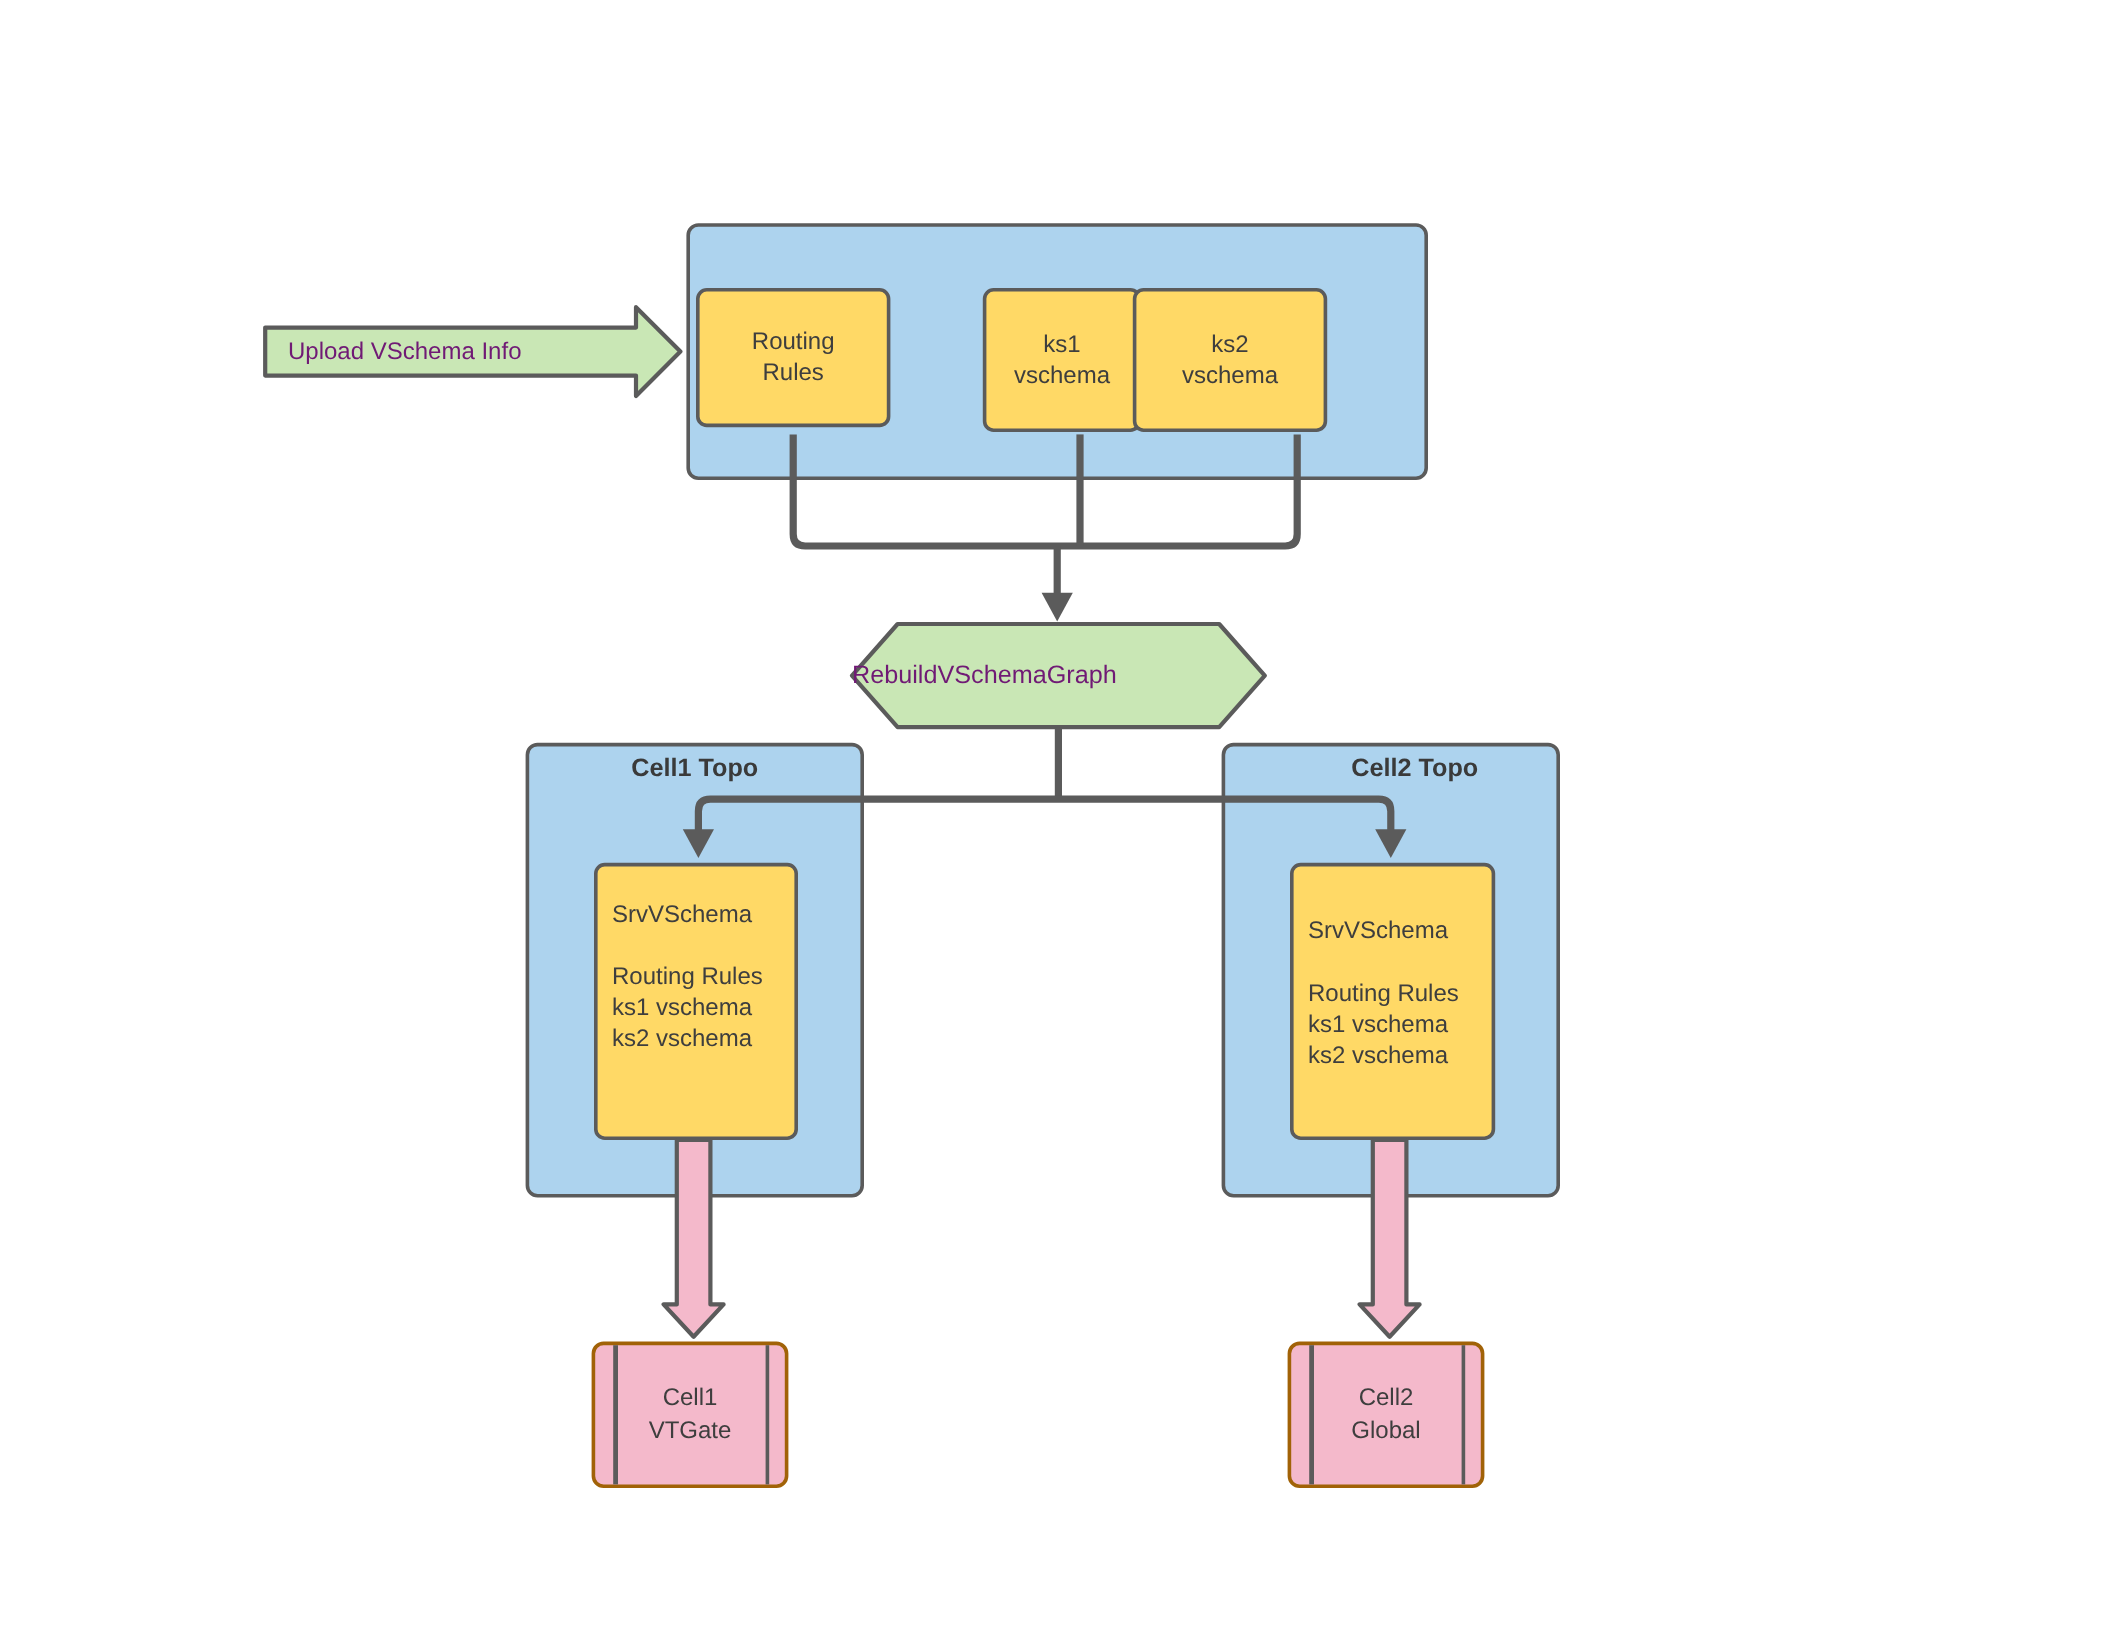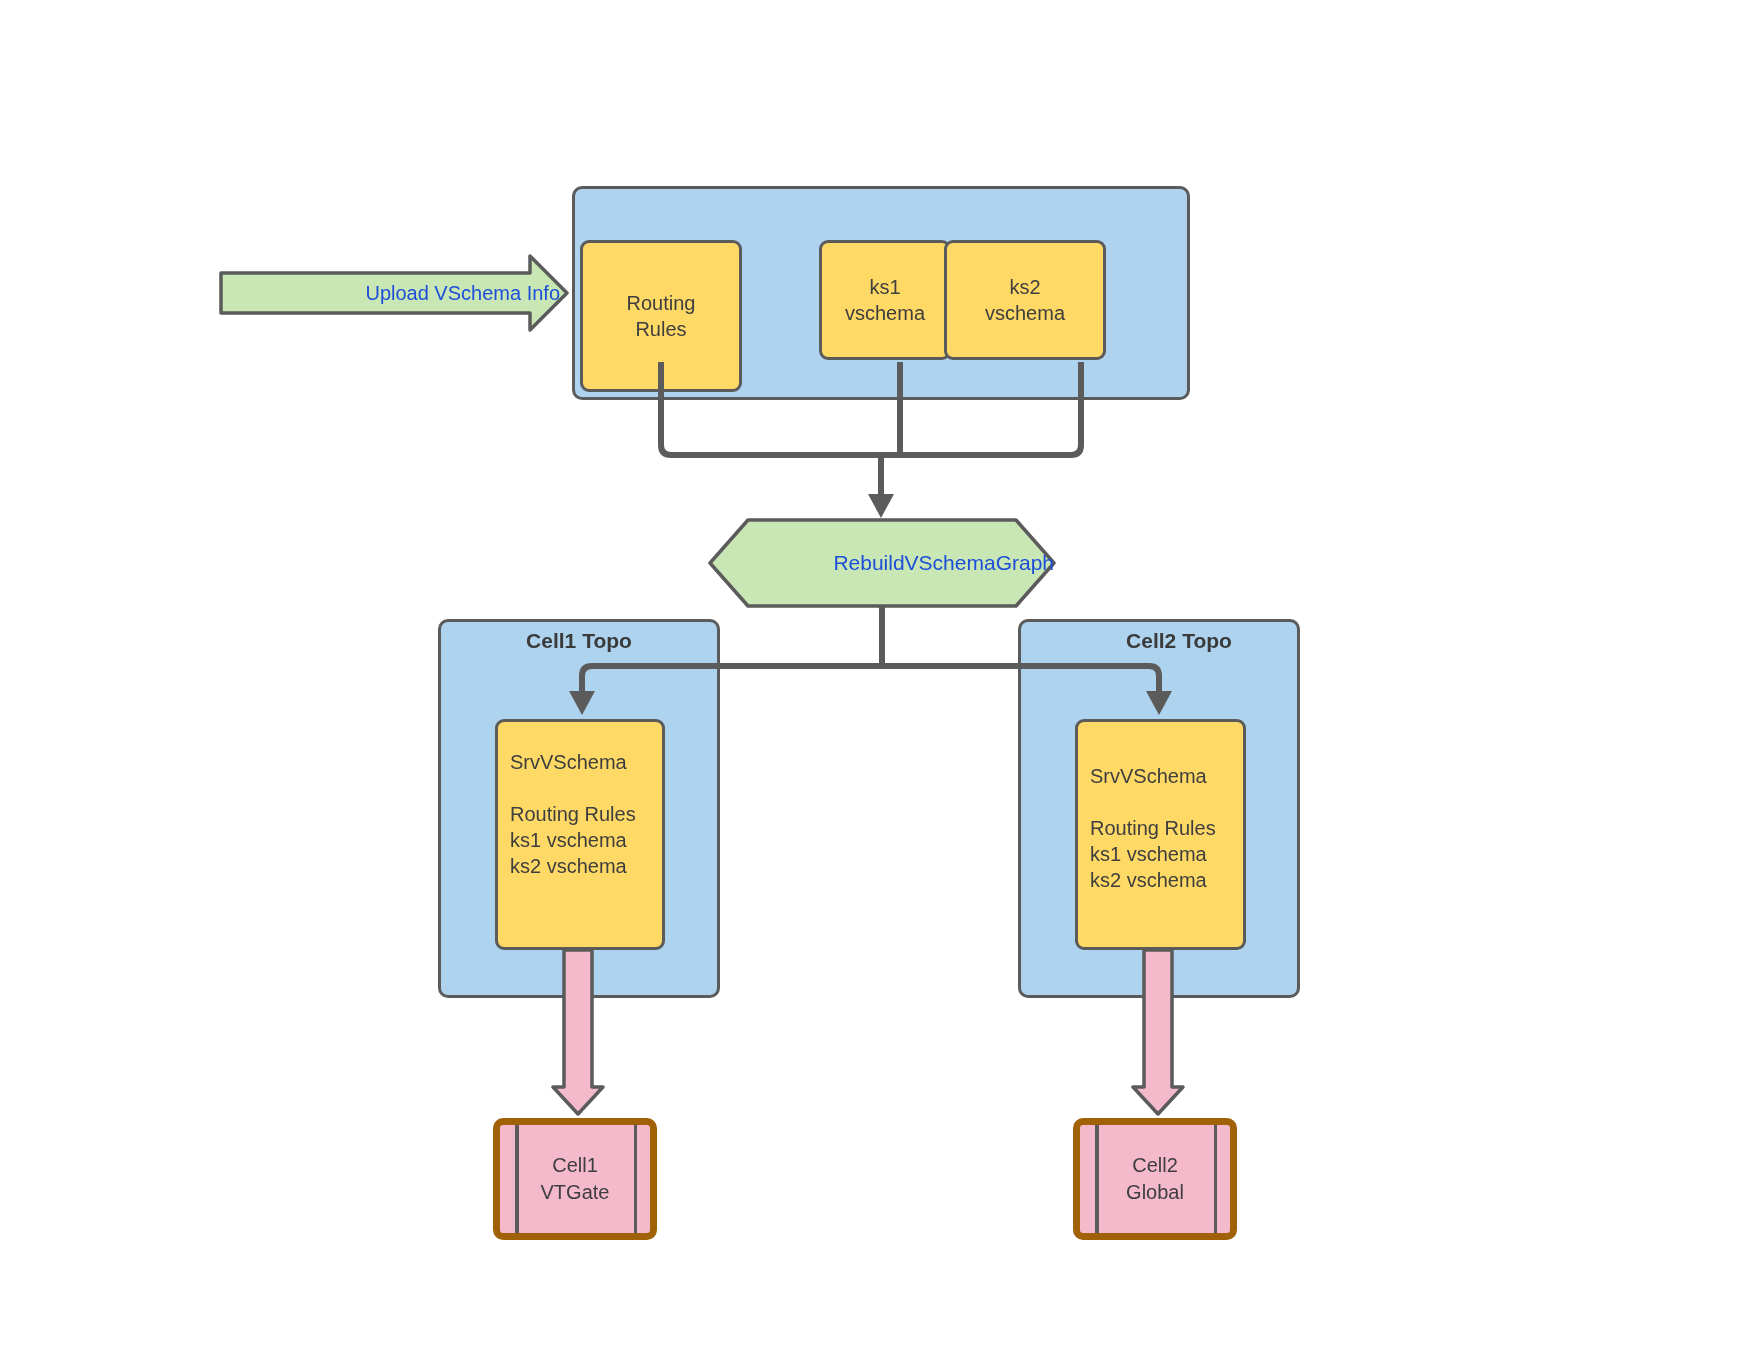--- a/index.html
+++ b/index.html
@@ -25,54 +25,54 @@
   .srv-node {
     position:absolute; background:#ffd966; border:3px solid #5b5b5b;
     border-radius:9px; box-sizing:border-box; font-size:20px; z-index:2;
     text-align:left;
   }
   .srv-text { white-space:pre-line; line-height:26px; padding-left:12px; }
   .srv-pad-a { padding-top:27px; }
   .srv-pad-b { padding-top:41px; }
   .vtgate {
     position:absolute; width:164px; height:122px; background:#f4b9cb;
-    border:7px solid #a16207; border-radius:10px; box-sizing:border-box;
+    border:3px solid #a16207; border-radius:10px; box-sizing:border-box;
     display:flex; align-items:center; justify-content:center;
     text-align:center; font-size:20px; z-index:2;
   }
   .vtgate .label { line-height:27px; }
   .vt-line {
     position:absolute; top:0; bottom:0; width:3.5px; background:#5b5b5b;
   }
   .vt-line.l { left:15px; }
   .vt-line.r { right:13px; }
   .overlay {
     position:absolute; left:0; top:0; width:1760px; height:1360px;
     z-index:3; pointer-events:none;
   }
   .float-label {
-    position:absolute; z-index:4; text-align:right; font-size:20px;
-    color:#1d4ed8; line-height:24px; white-space:pre-line;
+    position:absolute; z-index:4; text-align:left; font-size:20px;
+    color:#701a75; line-height:24px; white-space:pre-line;
   }
   .hex-label { font-size:21px; }
 </style>
 </head>
 <body>
 
 <div class="canvas">
 
   <div class="container" style="left:572px; top:186px; width:618px; height:214px;"></div>
 
   <div class="container" style="left:438px; top:619px; width:282px; height:379px;"></div>
   <div class="container-title" style="left:438px; top:629px; width:282px;">Cell1 Topo</div>
 
   <div class="container" style="left:1018px; top:619px; width:282px; height:379px;"></div>
   <div class="container-title" style="left:1018px; top:629px; width:282px;padding-left:20px;">Cell2 Topo</div>
 
-  <div class="node" style="left:580px; top:240px; width:162px; height:152px;">
+  <div class="node" style="left:580px; top:240px; width:162px; height:116px;">
     <span class="label">Routing
 Rules</span>
   </div>
   <div class="node" style="left:819px; top:240px; width:132px; height:120px;">
     <span class="label">ks1
 vschema</span>
   </div>
   <div class="node" style="left:944px; top:240px; width:162px; height:120px;">
     <span class="label">ks2
 vschema</span>

